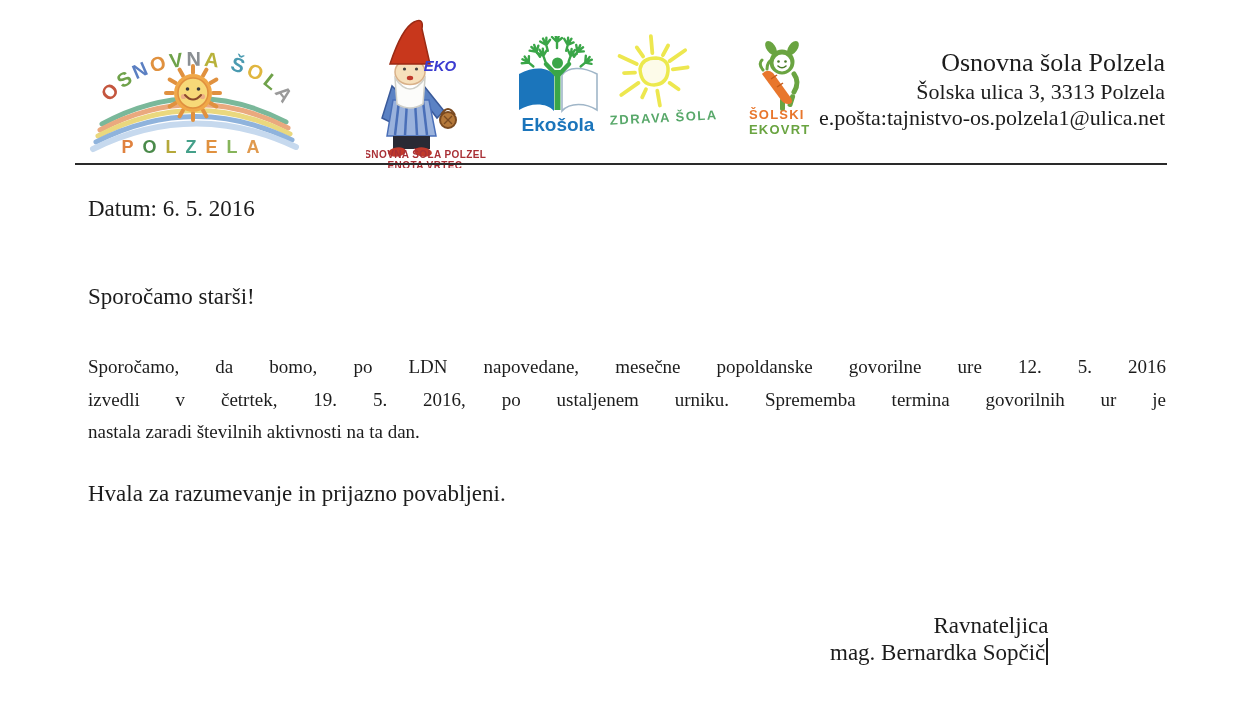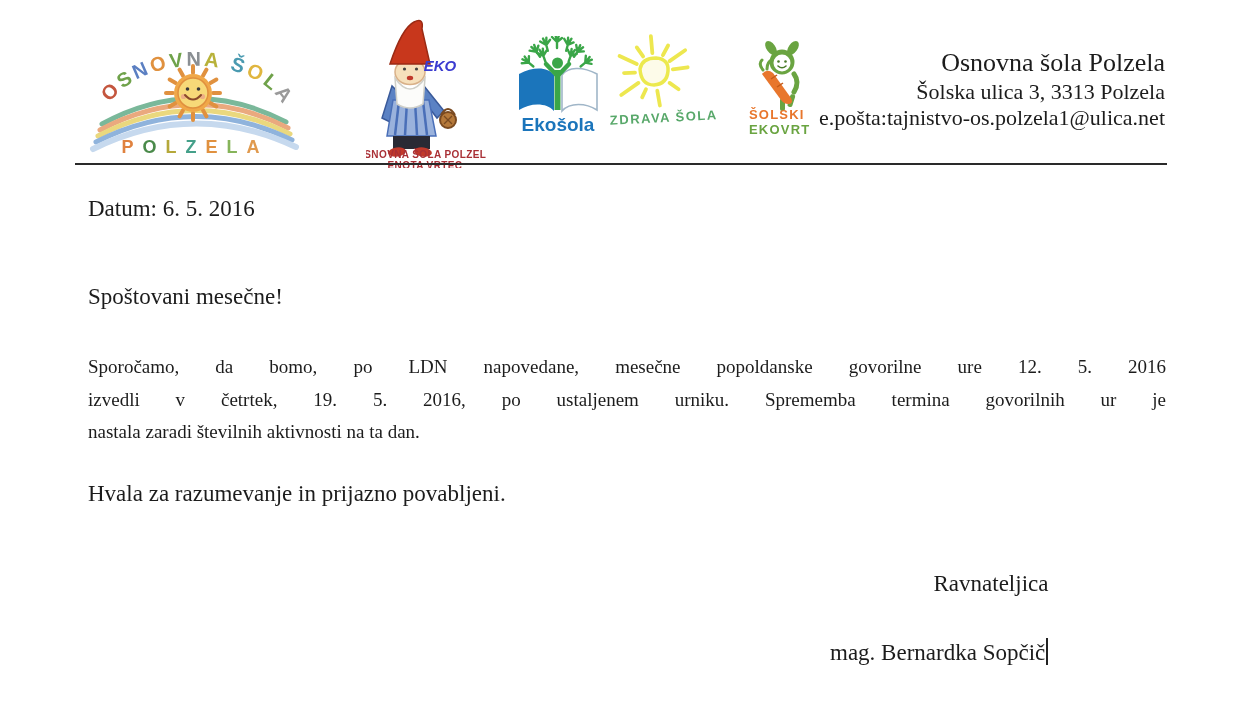--- a/index.html
+++ b/index.html
@@ -193,30 +193,30 @@
   <div id="contact" class="abs">
     <div class="c1">Osnovna šola Polzela</div>
     <div class="c2">Šolska ulica 3, 3313 Polzela</div>
     <div class="c2">e.pošta:tajnistvo-os.polzela1@ulica.net</div>
   </div>
 
   <div id="rule" class="abs"></div>
 
   <div class="abs doc-text" style="top:193px;left:88px">Datum: 6. 5. 2016</div>
 
-  <div class="abs doc-text" style="top:281px;left:88px">Spoštovani mesečne!</div>
+  <div class="abs doc-text" style="top:281px;left:88px">Sporočamo starši!</div>
 
   <div id="bodypara" class="abs">
     <div class="bline just">Sporočamo, da bomo, po LDN napovedane, mesečne popoldanske govorilne ure 12. 5. 2016</div>
     <div class="bline just">izvedli v četrtek, 19. 5. 2016, po ustaljenem urniku. Sprememba termina govorilnih ur je</div>
     <div class="bline last">nastala zaradi številnih aktivnosti na ta dan.</div>
   </div>
 
   <div class="abs doc-text" style="top:478px;left:88px">Hvala za razumevanje in prijazno povabljeni.</div>
 
   <div id="sigblock" class="abs">
-    <div class="abs doc-text" style="top:568px;left:0;width:322px;text-align:center;">Ravnateljica</div>
+    <div class="abs doc-text" style="top:610px;left:0;width:322px;text-align:center;">Ravnateljica</div>
     <div class="abs doc-text" style="top:637px;left:0;width:322px;text-align:left;">
       <span>mag. Bernardka Sopčič</span><span class="caret"></span>
     </div>
   </div>
 
 </div>
 
 </body></html>

